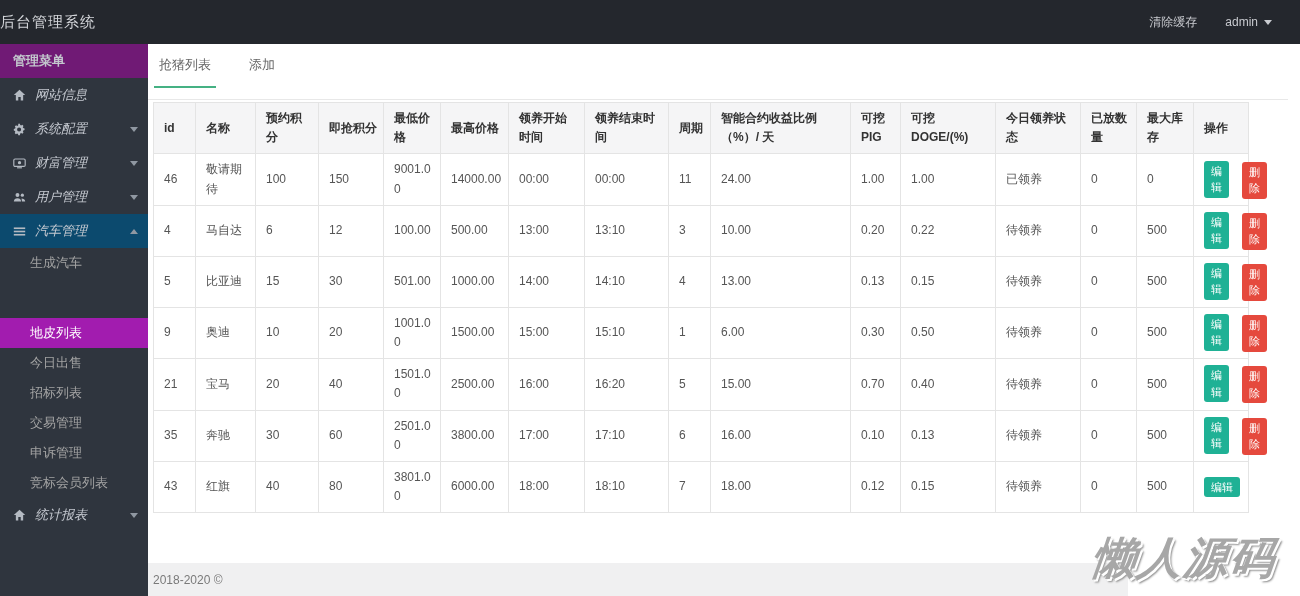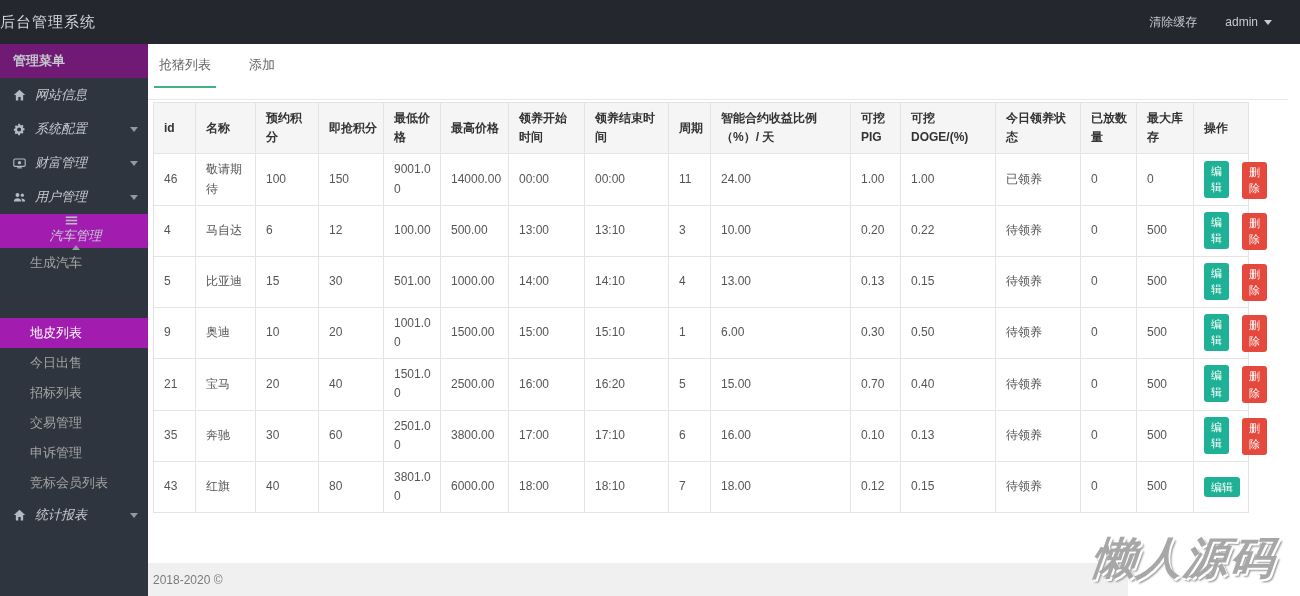--- a/index.html
+++ b/index.html
@@ -16,21 +16,21 @@
   .caret-down { width:0; height:0; border-left:4px solid transparent; border-right:4px solid transparent; border-top:5px solid #c9cbd0; }
 
   
   .sidebar { position:absolute; left:0; top:44px; width:148px; height:552px; background:#2f353e; z-index:20; }
   .side-header { height:34px; line-height:34px; background:#701a75; color:#c3c7cd;
     font-size:13px; font-weight:bold; padding-left:13px; }
   .side-item { height:34px; display:flex; align-items:center; padding:0 10px 0 13px;
     color:#c6cad1; font-size:13px; cursor:pointer; }
   .side-item .icon { width:17px; color:#b4bac2; display:flex; align-items:center; margin-right:5px; }
   .side-item .lbl { flex:1;font-style:italic; }
-  .side-item.expanded { background:#a21caf;flex-direction:column; }
+  .side-item.expanded { background:#0c4a6e; }
   .sub-item { height:30px; line-height:30px; padding-left:30px; color:#a3a3a3; font-size:13px; cursor:pointer; }
   .sub-item.active { background:#a21caf; color:#fff;margin-top:40px; }
   .chev { width:0; height:0; border-left:4px solid transparent; border-right:4px solid transparent; }
   .chev.down { border-top:5px solid #9098a2; }
   .chev.up { border-bottom:5px solid #9098a2; }
 
   
   .main { position:absolute; left:136px; top:44px; width:1152px; height:552px; background:#fff; }
   .tabbar { height:44px; display:flex; align-items:stretch; padding-left:18px; }
   .tab { padding:0 5px; margin-right:28px; font-size:13px; color:#666;

